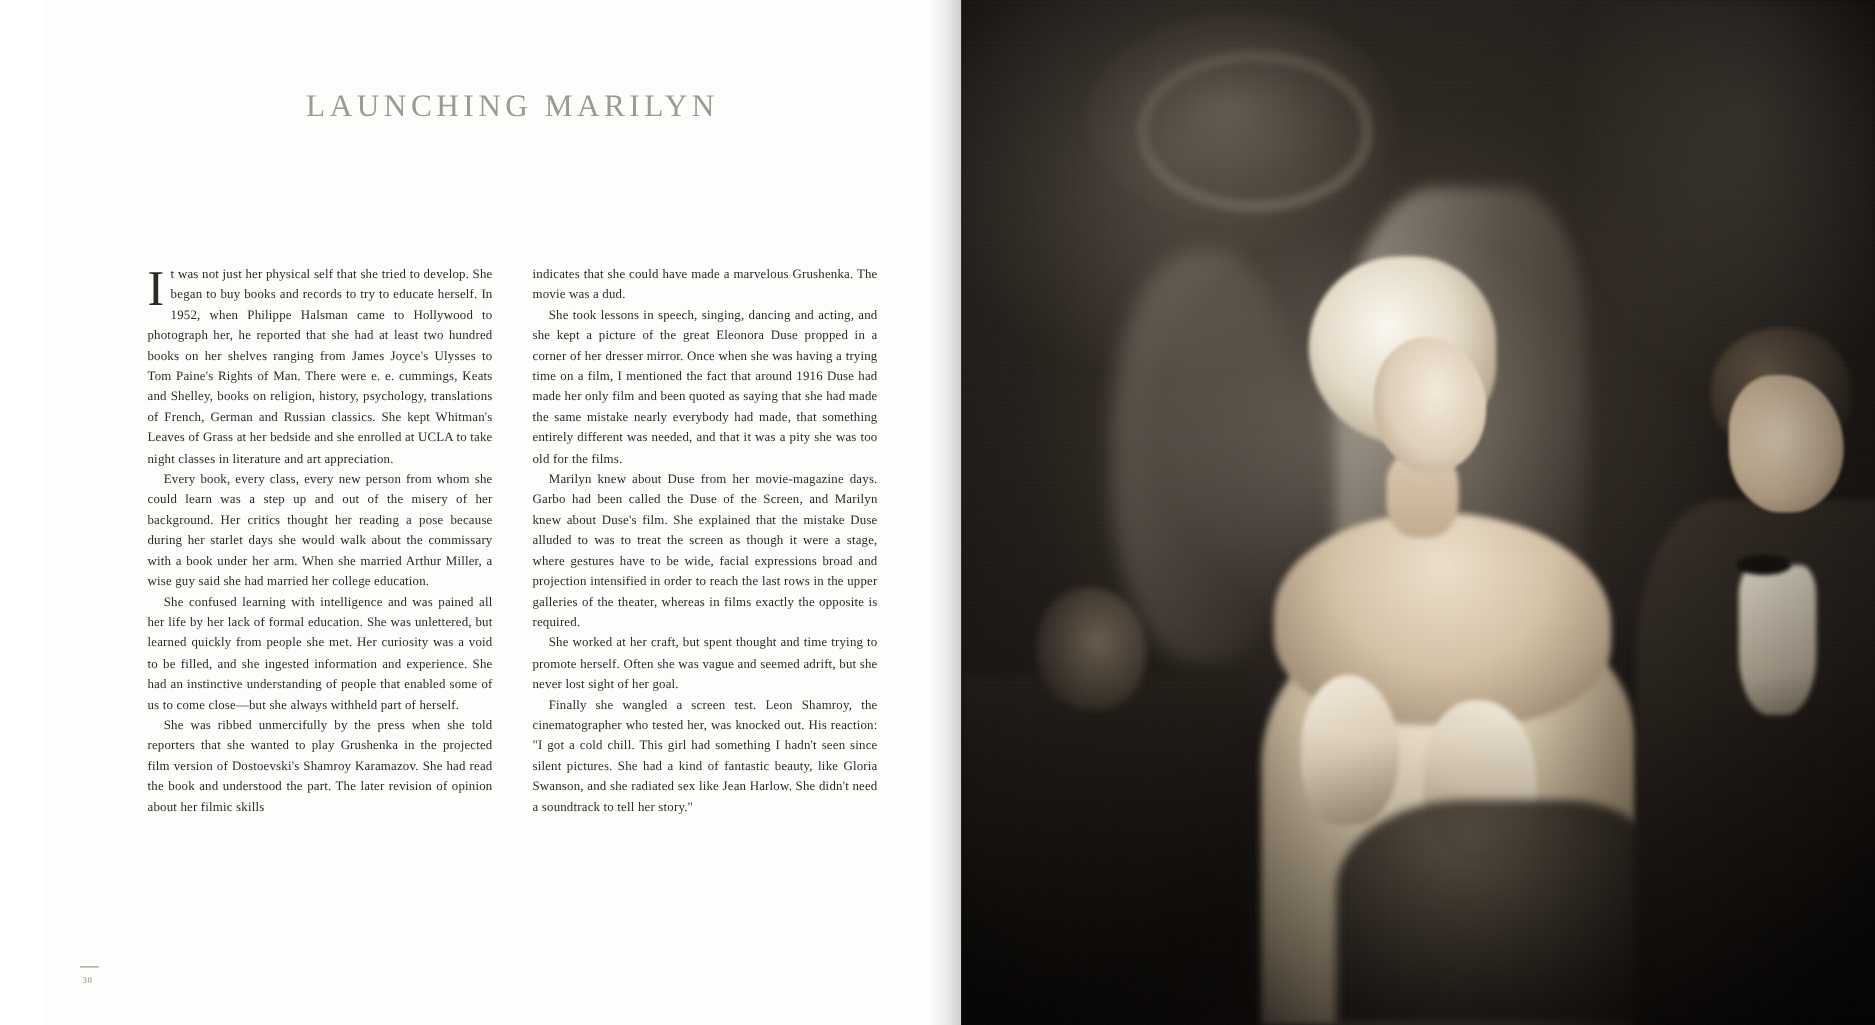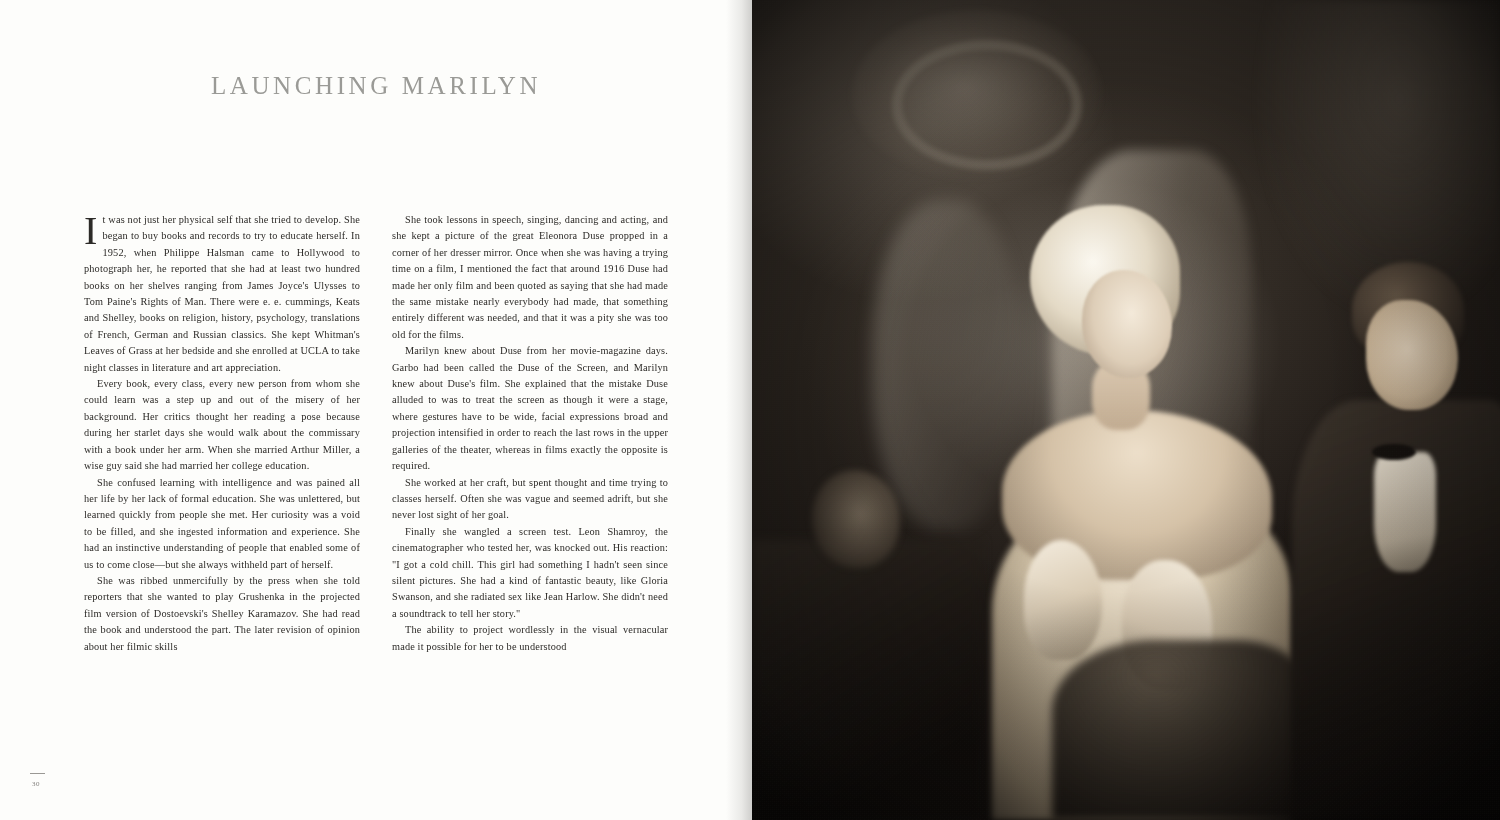--- a/index.html
+++ b/index.html
@@ -19,20 +19,21 @@
     height: 820px;
     display: flex;
   }
   
   .page-left {
     position: relative;
     width: 752px;
     height: 820px;
     background: #fdfdfb;
     box-sizing: border-box;
+    margin-left: 34px;
   }
   .page-title {
     position: absolute;
     top: 72px;
     left: 0;
     width: 752px;
     text-align: center;
     font-family: "Liberation Serif", serif;
     font-size: 25px;
     letter-spacing: 3.6px;
@@ -344,29 +345,29 @@
   <div class="page-left">
 
     <div class="page-title">LAUNCHING MARILYN</div>
 
     <div class="columns">
 
       <div class="column">
         <p class="first"><span class="dropcap">I</span><span>t was not just her physical self that she tried to develop. She began to buy books and records to try to educate herself. In 1952, when Philippe Halsman came to Hollywood to photograph her, he reported that she had at least two hundred books on her shelves ranging from James Joyce's </span><span class="ital">Ulysses</span><span> to Tom Paine's </span><span class="ital">Rights of Man</span><span>. There were e. e. cummings, Keats and Shelley, books on religion, history, psychology, translations of French, German and Russian classics. She kept Whitman's </span><span class="ital">Leaves of Grass</span><span> at her bedside and she enrolled at UCLA to take night classes in literature and art appreciation.</span></p>
         <p>Every book, every class, every new person from whom she could learn was a step up and out of the misery of her background. Her critics thought her reading a pose because during her starlet days she would walk about the commissary with a book under her arm. When she married Arthur Miller, a wise guy said she had married her college education.</p>
         <p>She confused learning with intelligence and was pained all her life by her lack of formal education. She was unlettered, but learned quickly from people she met. Her curiosity was a void to be filled, and she ingested information and experience. She had an instinctive understanding of people that enabled some of us to come close—but she always withheld part of herself.</p>
-        <p><span>She was ribbed unmercifully by the press when she told reporters that she wanted to play Grushenka in the projected film version of Dostoevski's </span><span class="ital">Shelley Karamazov</span><span>. She had read the book and understood the part. The later revision of opinion about her filmic skills</span></p>
+        <p><span>She was ribbed unmercifully by the press when she told reporters that she wanted to play Grushenka in the projected film version of Dostoevski's </span><span class="ital">Shamroy Karamazov</span><span>. She had read the book and understood the part. The later revision of opinion about her filmic skills</span></p>
       </div>
 
       <div class="column">
+        <p class="first">indicates that she could have made a marvelous Grushenka. The movie was a dud.</p>
         <p>She took lessons in speech, singing, dancing and acting, and she kept a picture of the great Eleonora Duse propped in a corner of her dresser mirror. Once when she was having a trying time on a film, I mentioned the fact that around 1916 Duse had made her only film and been quoted as saying that she had made the same mistake nearly everybody had made, that something entirely different was needed, and that it was a pity she was too old for the films.</p>
         <p>Marilyn knew about Duse from her movie-magazine days. Garbo had been called the Duse of the Screen, and Marilyn knew about Duse's film. She explained that the mistake Duse alluded to was to treat the screen as though it were a stage, where gestures have to be wide, facial expressions broad and projection intensified in order to reach the last rows in the upper galleries of the theater, whereas in films exactly the opposite is required.</p>
-        <p>She worked at her craft, but spent thought and time trying to classes herself. Often she was vague and seemed adrift, but she never lost sight of her goal.</p>
+        <p>She worked at her craft, but spent thought and time trying to promote herself. Often she was vague and seemed adrift, but she never lost sight of her goal.</p>
         <p>Finally she wangled a screen test. Leon Shamroy, the cinematographer who tested her, was knocked out. His reaction: "I got a cold chill. This girl had something I hadn't seen since silent pictures. She had a kind of fantastic beauty, like Gloria Swanson, and she radiated sex like Jean Harlow. She didn't need a soundtrack to tell her story."</p>
-        <p>The ability to project wordlessly in the visual vernacular made it possible for her to be understood</p>
       </div>
 
     </div>
 
     <div class="folio-rule"></div>
     <div class="folio">30</div>
     <div class="gutter"></div>
   </div>
 
   <div class="page-right">

